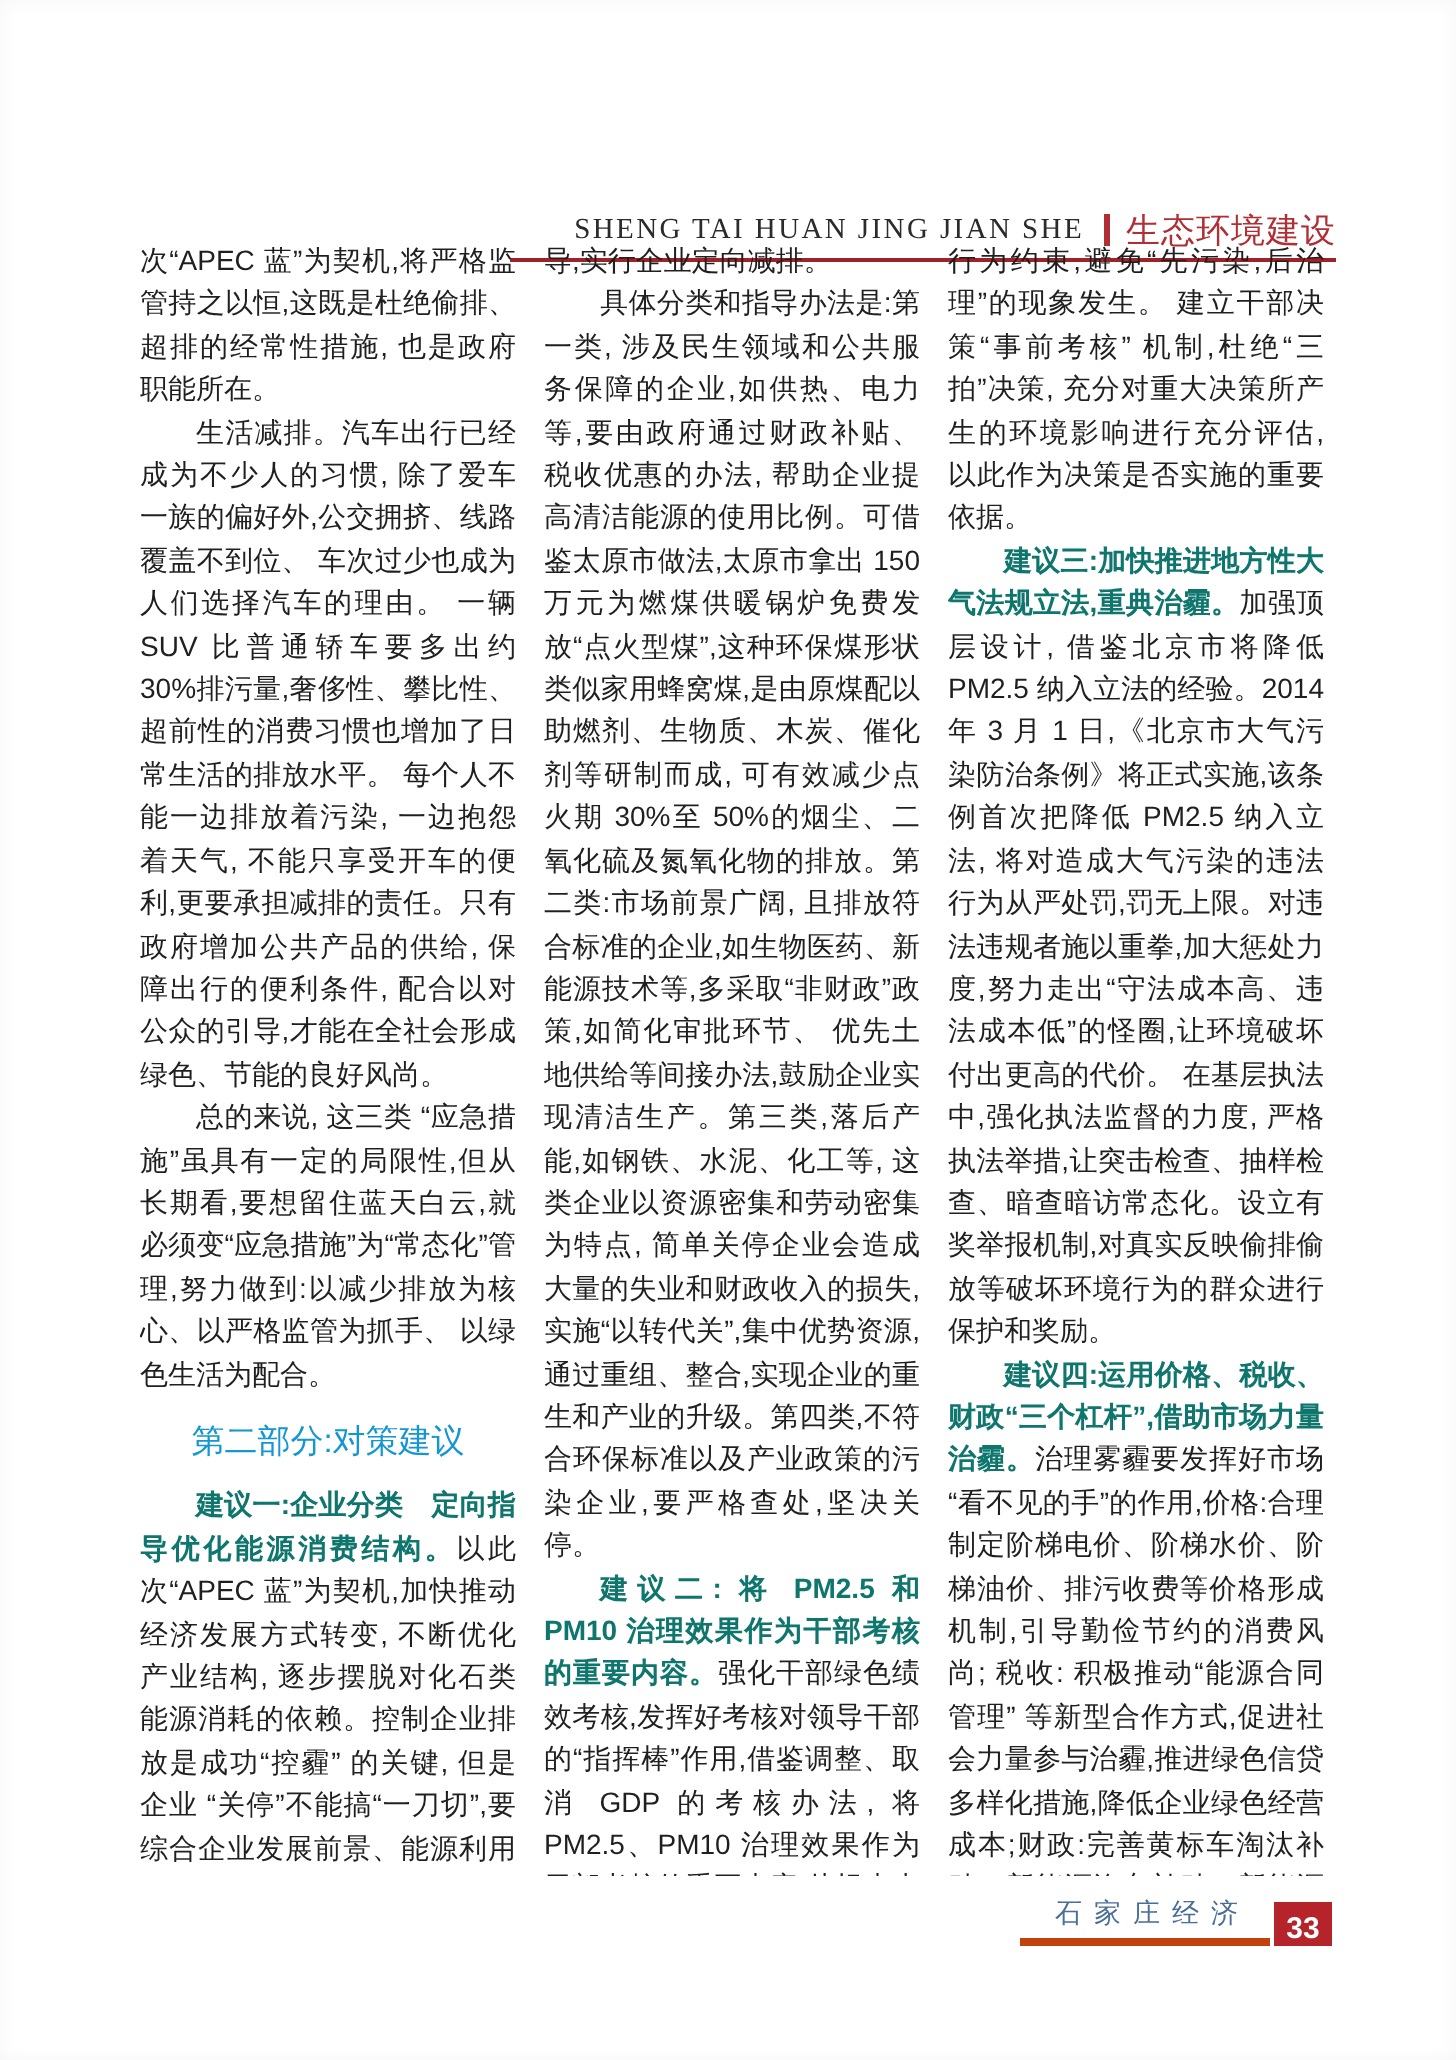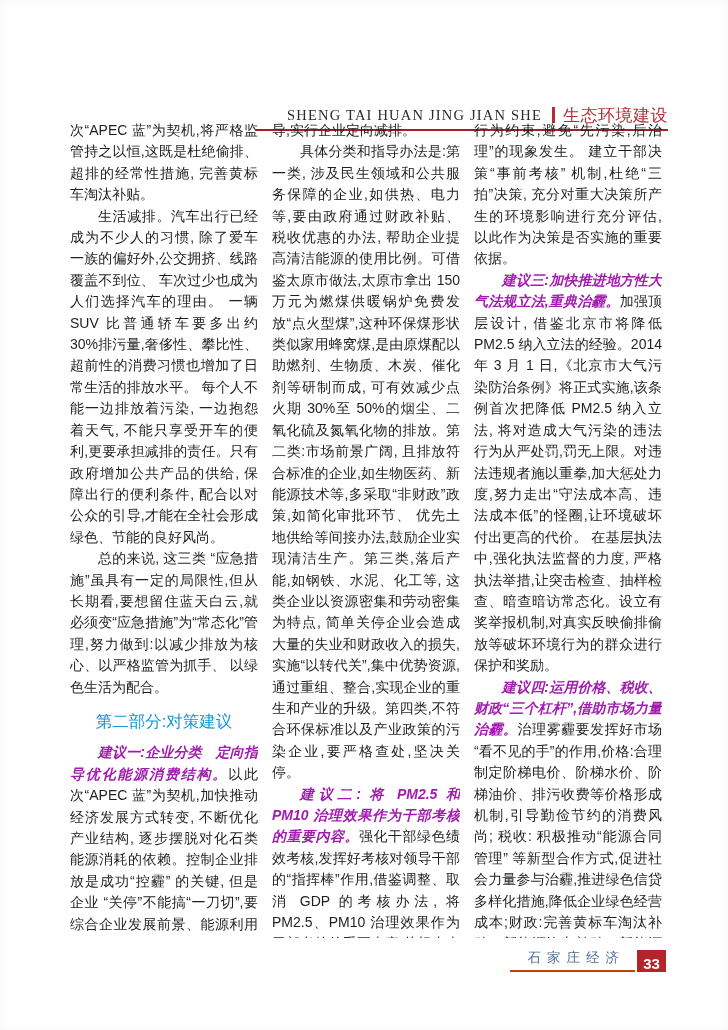--- a/index.html
+++ b/index.html
@@ -49,34 +49,34 @@
     display: flex; gap: 14px; overflow: hidden;
   }
   .col {
     width: 188px; flex: 0 0 188px;
     font-size: 14px; line-height: 21.4px;
     text-align: justify;
     overflow: hidden;
   }
   .col p { margin: 0; }
   .col p.indent { text-indent: 2em; }
-  .col .lead { color: #a21caf; font-weight: bold; font-style: italic; }
+  .col .lead { color: #0f766e; font-weight: bold; }
   .col-heading {
     margin: 13px 0 10px;
     font-size: 16.5px; font-weight: normal; color: #1496d2;
     text-align: center; text-indent: 0;
   }
 
   
   .page-footer {
     position: absolute; top: 948px; right: 62px;
     display: flex; align-items: flex-end;
   }
   .footer-name-wrap {
-    border-bottom: 2px solid #c2410c;
+    border-bottom: 4px solid #c2410c;
     padding: 0 10px 3px 18px;
   }
   .footer-name {
     font-size: 13.5px; letter-spacing: 6px;
     color: #4a6e96; white-space: nowrap;
   }
   .footer-pagebox {
     width: 29px; height: 22px; margin-left: 2px;
     background: #b5232b; color: #ffffff;
     font-size: 15px; font-weight: bold;
@@ -92,21 +92,21 @@
     <div class="header-line">
       <span class="pinyin">SHENG TAI HUAN JING JIAN SHE</span>
       <span class="header-divider"></span>
       <span class="section-title">生态环境建设</span>
     </div>
     <div class="header-rule"></div>
   </header>
 
   <main class="columns">
     <section class="col">
-        <p class="para">次“APEC 蓝”为契机,将严格监管持之以恒,这既是杜绝偷排、超排的经常性措施, 完善黄标车淘汰补贴。</p>
+        <p class="para">次“APEC 蓝”为契机,将严格监管持之以恒,这既是杜绝偷排、超排的经常性措施, 也是政府职能所在。</p>
         <p class="para indent">生活减排。汽车出行已经成为不少人的习惯, 除了爱车一族的偏好外,公交拥挤、线路覆盖不到位、 车次过少也成为人们选择汽车的理由。 一辆 SUV 比普通轿车要多出约 30%排污量,奢侈性、攀比性、 超前性的消费习惯也增加了日常生活的排放水平。 每个人不能一边排放着污染, 一边抱怨着天气, 不能只享受开车的便利,更要承担减排的责任。只有政府增加公共产品的供给, 保障出行的便利条件, 配合以对公众的引导,才能在全社会形成绿色、节能的良好风尚。</p>
         <p class="para indent">总的来说, 这三类 “应急措施”虽具有一定的局限性,但从长期看,要想留住蓝天白云,就必须变“应急措施”为“常态化”管理,努力做到:以减少排放为核心、以严格监管为抓手、 以绿色生活为配合。</p>
         <h2 class="col-heading">第二部分:对策建议</h2>
         <p class="para indent"><span class="lead">建议一:企业分类　定向指导优化能源消费结构。</span>以此次“APEC 蓝”为契机,加快推动经济发展方式转变, 不断优化产业结构, 逐步摆脱对化石类能源消耗的依赖。控制企业排放是成功“控霾” 的关键, 但是企业 “关停”不能搞“一刀切”,要综合企业发展前景、能源利用特点、污染物排放情况, 对企业进行分类指</p>
       </section>
     <section class="col">
         <p class="para">导,实行企业定向减排。</p>
         <p class="para indent">具体分类和指导办法是:第一类, 涉及民生领域和公共服务保障的企业,如供热、电力等,要由政府通过财政补贴、 税收优惠的办法, 帮助企业提高清洁能源的使用比例。可借鉴太原市做法,太原市拿出 150 万元为燃煤供暖锅炉免费发放“点火型煤”,这种环保煤形状类似家用蜂窝煤,是由原煤配以助燃剂、生物质、木炭、催化剂等研制而成, 可有效减少点火期 30%至 50%的烟尘、二氧化硫及氮氧化物的排放。第二类:市场前景广阔, 且排放符合标准的企业,如生物医药、新能源技术等,多采取“非财政”政策,如简化审批环节、 优先土地供给等间接办法,鼓励企业实现清洁生产。第三类,落后产能,如钢铁、水泥、化工等, 这类企业以资源密集和劳动密集为特点, 简单关停企业会造成大量的失业和财政收入的损失,实施“以转代关”,集中优势资源,通过重组、整合,实现企业的重生和产业的升级。第四类,不符合环保标准以及产业政策的污染企业,要严格查处,坚决关停。</p>
         <p class="para indent"><span class="lead">建议二: 将 PM2.5 和 PM10 治理效果作为干部考核的重要内容。</span>强化干部绿色绩效考核,发挥好考核对领导干部的“指挥棒”作用,借鉴调整、取消 GDP 的考核办法, 将 PM2.5、PM10 治理效果作为干部考核的重要内容,从根本上改变只顾眼前利益的政绩观,让环保成为领导决策的“紧箍咒”。建立环境问责终身制,强化领导干部</p>
       </section>

